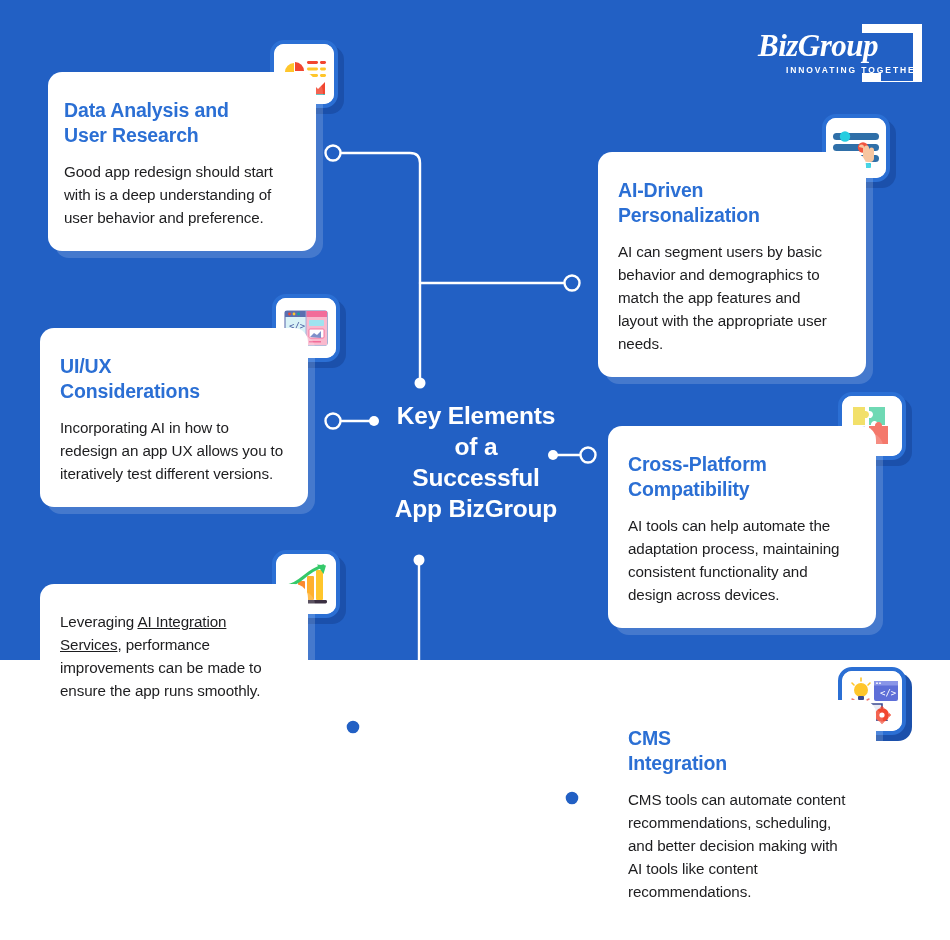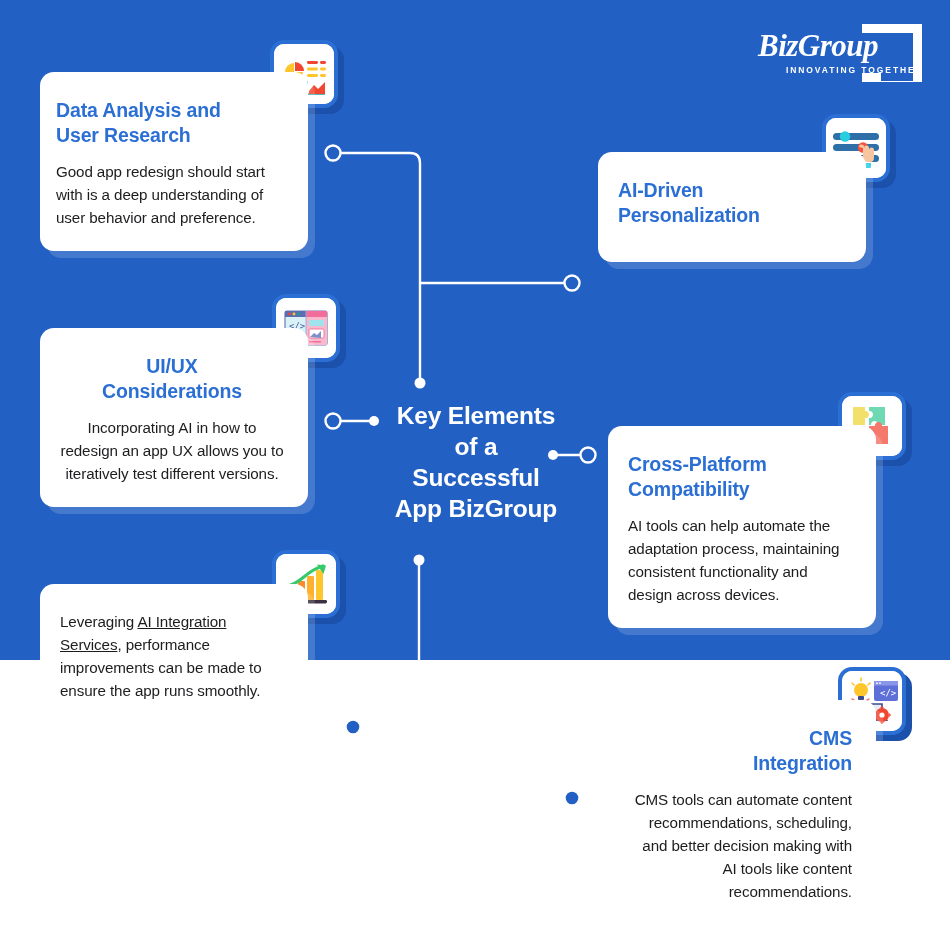--- a/index.html
+++ b/index.html
@@ -167,21 +167,21 @@
       <rect x="33" y="30" width="11" height="3" rx="1.4" fill="#ffc62b"></rect>
       <rect x="46" y="30" width="6" height="3" rx="1.4" fill="#ffc62b"></rect>
       <path d="M10 37 v13 h17" stroke="#16a0a0" stroke-width="1.6" fill="none"></path>
       <rect x="13" y="43" width="3" height="7" fill="#16a0a0"></rect>
       <rect x="18" y="39" width="3" height="11" fill="#f1462f"></rect>
       <rect x="23" y="41" width="3" height="9" fill="#ffc62b"></rect>
       <path d="M33 37 v13 h18" stroke="#16a0a0" stroke-width="1.6" fill="none"></path>
       <path d="M35 47 l5 -6 l4 4 l7 -7 v12 h-16 z" fill="#f1462f"></path>
     </svg>
   </div>
-  <div class="card" style="left:40px; top:72px; width:268px;padding-left:16px;">
+  <div class="card" style="left:48px; top:72px; width:268px;padding-left:16px;">
     <div class="card-title">Data Analysis and
 User Research</div>
     <div class="card-body">Good app redesign should start with is a deep understanding of user behavior and preference.</div>
   </div>
 
   <div class="icon-badge" style="left:272px; top:294px;">
     <svg viewBox="0 0 60 60">
       <rect x="0" y="0" width="60" height="60" fill="#ffffff"></rect>
       <rect x="9" y="13" width="42" height="34" rx="2" fill="#d9f2f7" stroke="#6b7bb5" stroke-width="1.2"></rect>
       <rect x="30" y="13" width="21" height="34" fill="#f9b9cd"></rect>
@@ -194,21 +194,21 @@
       <rect x="12" y="35" width="15" height="1.6" fill="#7f8fc9"></rect>
       <rect x="12" y="39" width="11" height="1.6" fill="#7f8fc9"></rect>
       <rect x="12" y="43" width="14" height="1.6" fill="#7f8fc9"></rect>
       <rect x="33" y="22" width="15" height="6" rx="1" fill="#9fe3ef"></rect>
       <rect x="33" y="31" width="15" height="9" rx="1" fill="#ffffff" stroke="#f26d9a" stroke-width="0.9"></rect>
       <path d="M34 39 l4 -4 l3 2 l4 -4 v7 z" fill="#7f8fc9"></path>
       <rect x="33" y="43" width="12" height="1.5" fill="#f26d9a"></rect>
       <line x1="30" y1="13" x2="30" y2="47" stroke="#9aa8d8" stroke-width="0.9"></line>
     </svg>
   </div>
-  <div class="card" style="left:40px; top:328px; width:268px;text-align:center;">
+  <div class="card" style="left:40px; top:328px; width:268px;">
     <div class="card-title">UI/UX
 Considerations</div>
     <div class="card-body">Incorporating AI in how to redesign an app UX allows you to iteratively test different versions.</div>
   </div>
 
   <div class="icon-badge" style="left:272px; top:550px;">
     <svg viewBox="0 0 60 60">
       <rect x="0" y="0" width="60" height="60" fill="#ffffff"></rect>
       <rect x="13" y="32" width="7" height="14" rx="1" fill="#f1642f"></rect>
       <rect x="22" y="27" width="7" height="19" rx="1" fill="#fb8a2e"></rect>
@@ -232,20 +232,21 @@
       <circle cx="19" cy="18.5" r="5.2" fill="#27cde0"></circle>
       <circle cx="25" cy="40.5" r="5.2" fill="#ffc62b"></circle>
       <circle cx="37" cy="29.5" r="5.2" fill="#f1543f"></circle>
       <path d="M37 30 v8 h-4 a3 3 0 0 0 0 6 h11 a4 4 0 0 0 4 -4 v-8 a2.5 2.5 0 0 0 -5 0 v-2 a2.5 2.5 0 0 0 -5 0 v-1 a2.5 2.5 0 0 0 -5 0 z" fill="#f7c6a0"></path>
       <rect x="33" y="45" width="12" height="5" rx="1" fill="#27cde0"></rect>
     </svg>
   </div>
   <div class="card" style="left:598px; top:152px; width:268px;">
     <div class="card-title">AI-Driven
 Personalization</div>
+    <div class="card-body">AI can segment users by basic behavior and demographics to match the app features and layout with the appropriate user needs.</div>
   </div>
 
   <div class="icon-badge" style="left:838px; top:392px;">
     <svg viewBox="0 0 60 60">
       <rect x="0" y="0" width="60" height="60" fill="#ffffff"></rect>
       <path d="M11 11 h12 v4 a3.5 3.5 0 0 1 4 3.5 a3.5 3.5 0 0 1 -4 3.5 v7 h-12 z" fill="#f2e06a"></path>
       <path d="M27 11 h16 v18 h-7 a3.5 3.5 0 0 0 -3.5 -4 a3.5 3.5 0 0 0 -3.5 4 h-2 v-7 a3.5 3.5 0 0 0 4 -3.5 a3.5 3.5 0 0 0 -4 -3.5 z" fill="#6fd9b4"></path>
       <path d="M11 30 h12 v4 a3.5 3.5 0 0 1 4 3.5 a3.5 3.5 0 0 1 -4 3.5 v7 h-12 z" fill="#5e82dd"></path>
       <path d="M27 30 h6 a3.5 3.5 0 0 1 3.5 -4 a3.5 3.5 0 0 1 3.5 4 h6 v18 h-19 v-7 a3.5 3.5 0 0 0 4 -3.5 a3.5 3.5 0 0 0 -4 -3.5 z" fill="#f4786b"></path>
     </svg>
@@ -272,19 +273,19 @@
       <path d="M14 33 h26 v13 h-26 z" fill="#e8eaf5" stroke="#3b4a8f" stroke-width="1.6"></path>
       <path d="M10 46 h34 l2 4 h-38 z" fill="#3b4a8f"></path>
       <circle cx="24" cy="40" r="6" fill="#35c96a"></circle>
       <circle cx="24" cy="40" r="2.2" fill="#ffffff"></circle>
       <path d="M24 32.5 l2 1.5 h-4 z M24 47.5 l2 -1.5 h-4 z M16.5 40 l1.5 2 v-4 z M31.5 40 l-1.5 2 v-4 z" fill="#35c96a"></path>
       <circle cx="40" cy="44" r="7" fill="#f1462f"></circle>
       <circle cx="40" cy="44" r="2.6" fill="#ffffff"></circle>
       <path d="M40 35 l2.2 1.8 h-4.4 z M40 53 l2.2 -1.8 h-4.4 z M31 44 l1.8 2.2 v-4.4 z M49 44 l-1.8 2.2 v-4.4 z" fill="#f1462f"></path>
     </svg>
   </div>
-  <div class="card" style="left:608px; top:700px; width:268px;text-align:right;">
+  <div class="card" style="left:608px; top:700px; width:268px;">
     <div class="card-title">CMS
 Integration</div>
     <div class="card-body">CMS tools can automate content recommendations, scheduling, and better decision making with AI tools like content recommendations.</div>
   </div>
 
 </div>
 
 </body></html>

